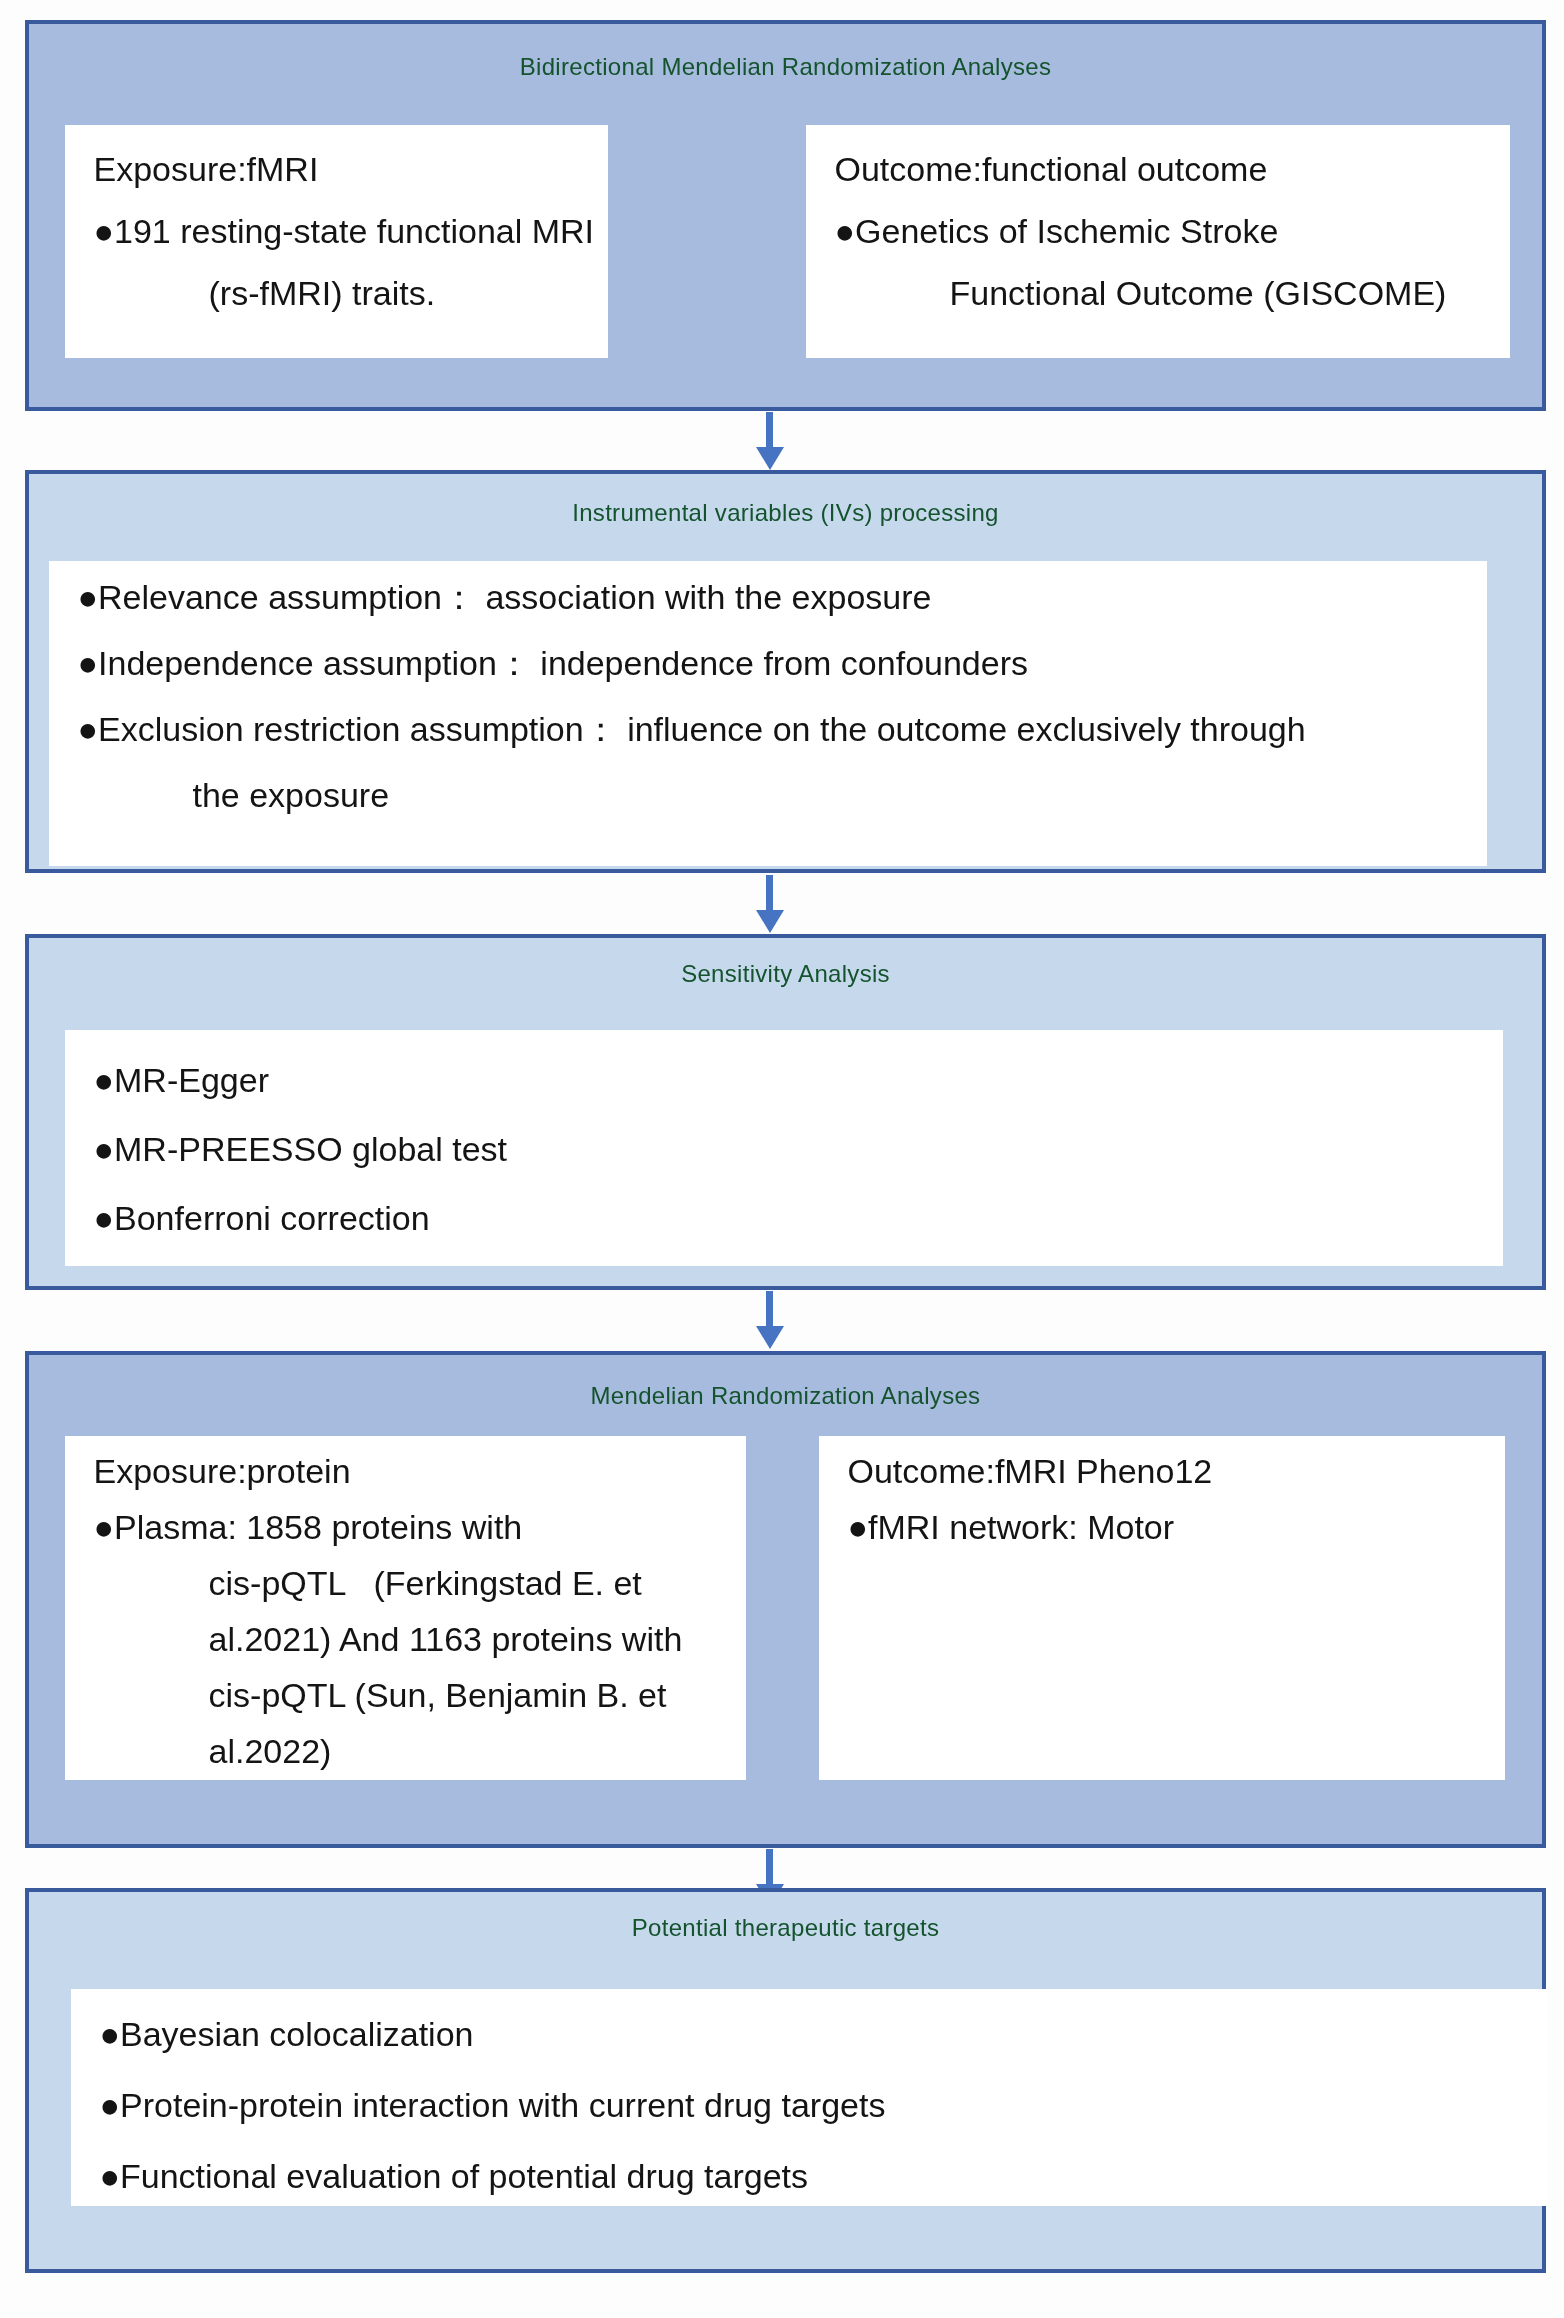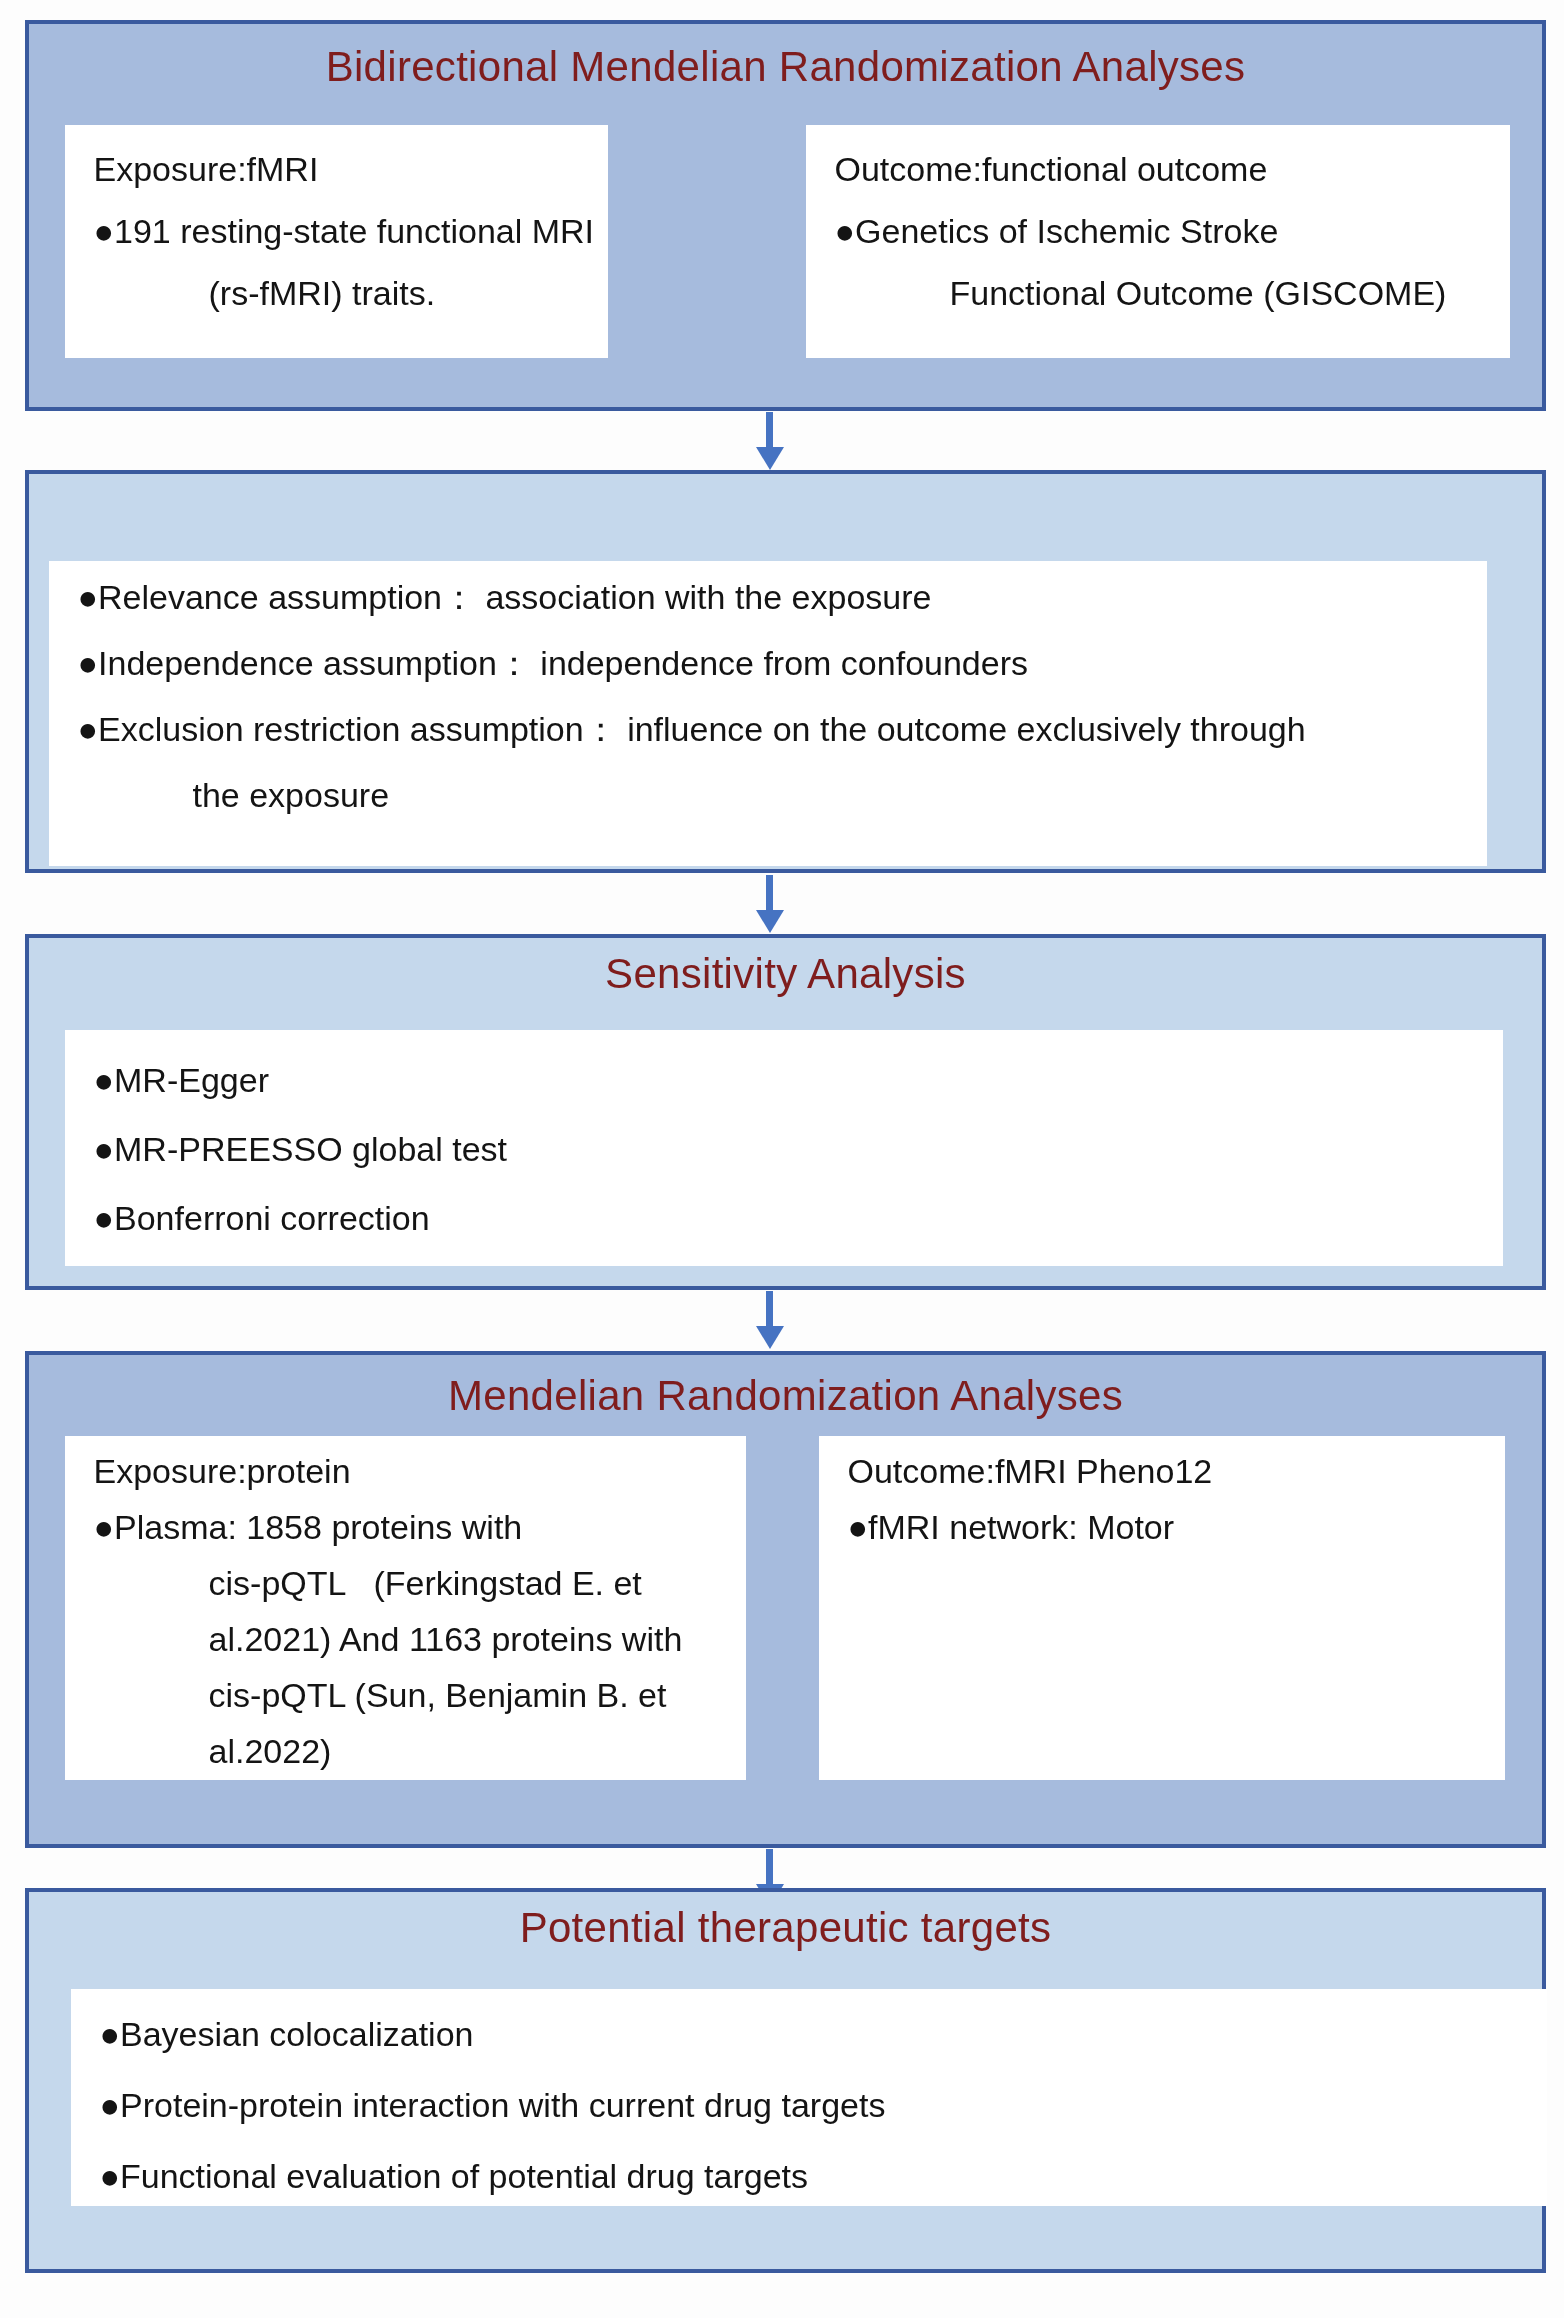--- a/index.html
+++ b/index.html
@@ -13,23 +13,23 @@
   .box{
     position:absolute;
     left:25px;width:1521px;
     border:4.3px solid #3a5a9e;
     box-sizing:border-box;
   }
   .box.dark{background:#a6bbdd;}
   .box.light{background:#c5d8ec;}
   .box-title{
     text-align:center;
-    font-size:42px;
+    font-size:24px;
     line-height:37px;
-    color:#7f1d1d;
+    color:#14532d;
     letter-spacing:0.3px;
   }
   .panel{
     position:absolute;
     background:#ffffff;
     box-sizing:border-box;
     padding-left:28.5px;
     overflow:hidden;
   }
   .line{
@@ -77,20 +77,21 @@
       <div class="line indent">Functional Outcome (GISCOME)</div>
     </div>
   </section>
 
   <div class="arrow" style="top:412px;">
     <div class="shaft" style="height:35px;"></div>
     <div class="head"></div>
   </div>
 
   <section class="box light" style="top:470px;height:403px;">
+    <div class="box-title" style="padding-top:20px;">Instrumental variables (IVs) processing</div>
     <div class="panel p2" style="left:20px;top:87px;width:1438px;height:305px;padding-top:3px;">
       <div class="line">●Relevance assumption： association with the exposure</div>
       <div class="line">●Independence assumption： independence from confounders</div>
       <div class="line">●Exclusion restriction assumption： influence on the outcome exclusively through</div>
       <div class="line indent">the exposure</div>
     </div>
   </section>
 
   <div class="arrow" style="top:875px;">
     <div class="shaft" style="height:35px;"></div>

